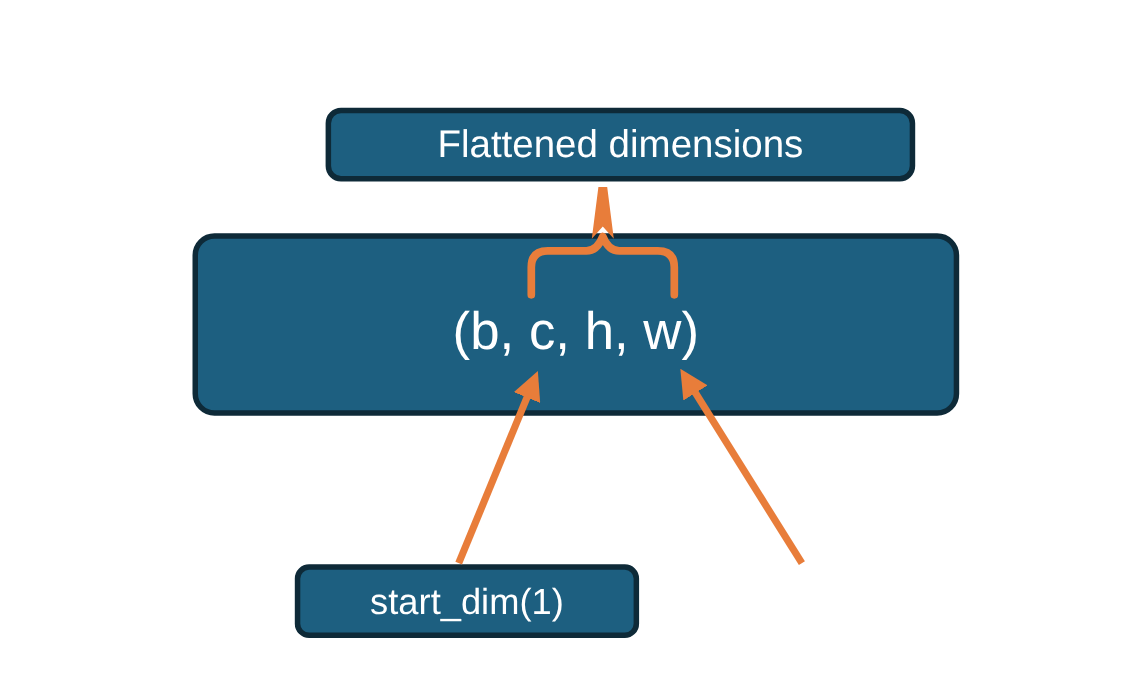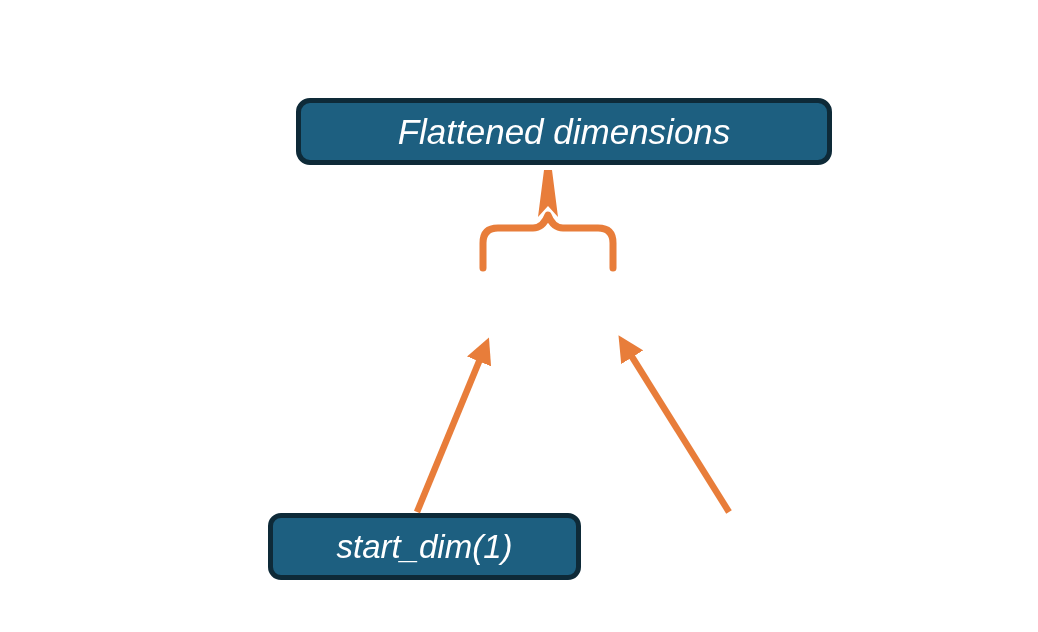--- a/index.html
+++ b/index.html
@@ -20,21 +20,20 @@
   .node{
     position:absolute;
     box-sizing:border-box;
     background:var(--node-fill);
     border:5px solid var(--node-border);
     color:var(--node-text);
     display:flex;align-items:center;justify-content:center;
     text-align:left;
     line-height:1;
     white-space:nowrap;
-    font-style:italic;
   }
   .node-flattened{
     left:296px;top:98px;width:536px;height:67px;
     border-radius:14px;font-size:35px;
   }
   .node-tensor{
     left:175px;top:212px;width:697px;height:166px;
     border-radius:20px;font-size:48px;
     padding-top:14px;
   }
@@ -67,20 +66,23 @@
 </style>
 </head>
 <body>
 
 <div class="canvas">
 
   <div class="node node-flattened">
     <span>Flattened dimensions</span>
   </div>
 
+  <div class="node node-tensor">
+    <span>(b, c, h, w)</span>
+  </div>
 
   <div class="node node-start">
     <span>start_dim(1)</span>
   </div>
 
 
   <svg class="overlay" viewBox="0 0 1038 632" xmlns="http://www.w3.org/2000/svg">
     <defs>
       <marker id="arrowhead" viewBox="0 0 10 10" refX="6" refY="5" markerWidth="4" markerHeight="4" orient="auto-start-reverse">
         <path d="M 0 0 L 10 5 L 0 10 z" class="accent-fill"></path>

